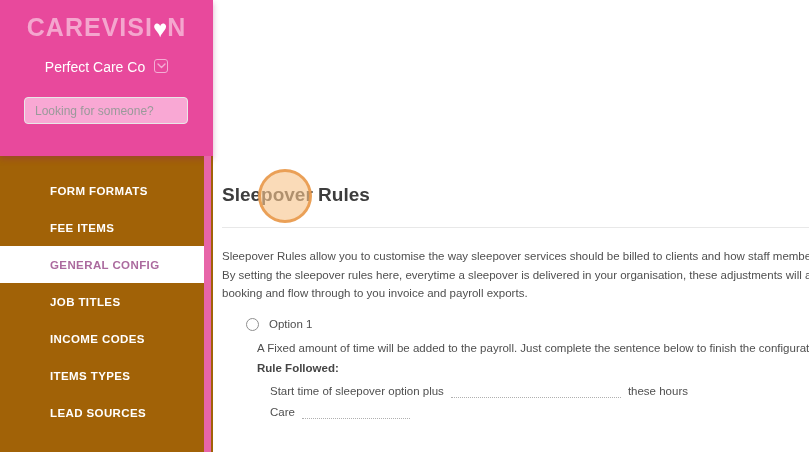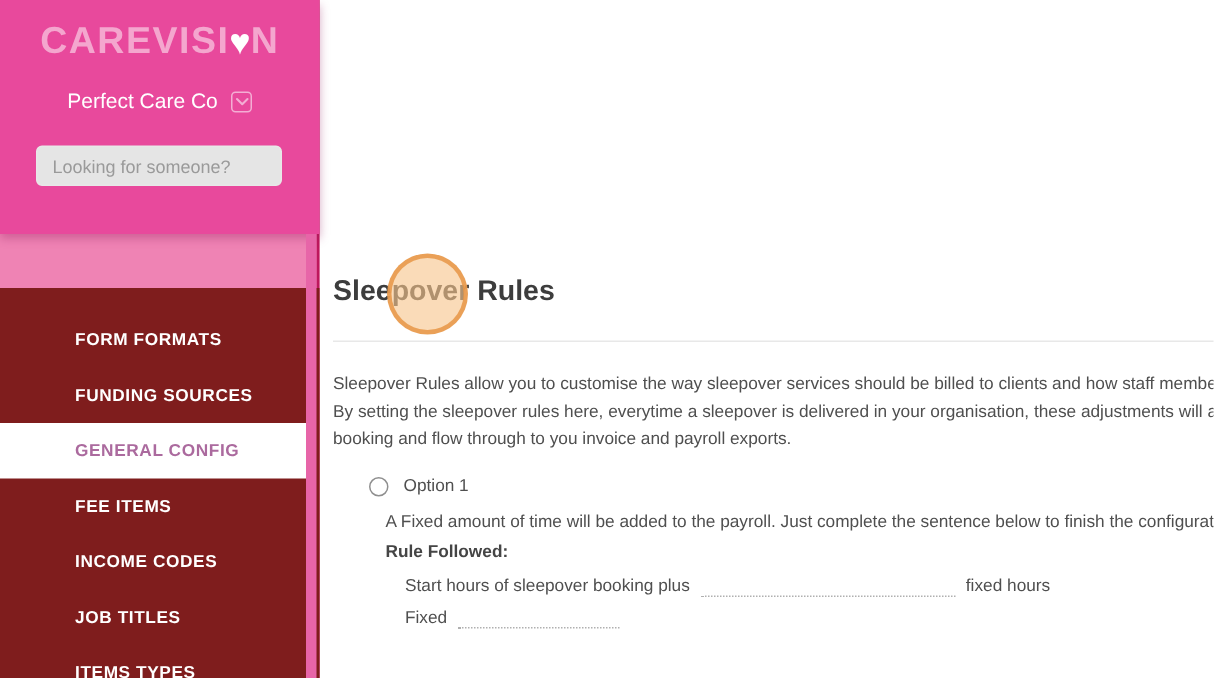--- a/index.html
+++ b/index.html
@@ -8,21 +8,21 @@
     position:relative;
     overflow:hidden;
     background:#ffffff;
     font-family:"Liberation Sans", sans-serif;
   }
 
   
   .sidebar {
     position:absolute; left:0; top:0; bottom:0; width:213px;
     background:#ef83b4;
-    border-right:2px solid #be185d;
+    border-right:2px solid #0f172a;
     z-index:5;
   }
   .sidebar-top {
     position:absolute; left:0; top:0; width:213px; height:156px;
     background:#e8499c;
     box-shadow:0 3px 6px rgba(150,30,95,0.35);
     z-index:3;
   }
   .logo {
     position:absolute; top:11px; left:0; width:100%;
@@ -33,49 +33,48 @@
     white-space:nowrap;
   }
   .logo .heart {
     color:#ffffff;
     font-size:24px;
     vertical-align:-1px;
     letter-spacing:0;
   }
   .org-row {
     position:absolute; top:59px; left:0; width:100%;
-    display:flex; justify-content:center; align-items:flex-end; gap:9px;
+    display:flex; justify-content:center; align-items:flex-start; gap:9px;
     color:#ffffff; font-size:14px;
     cursor:pointer;
   }
   .chev {
     width:14px; height:14px;
     border:1px solid #f3aed4;
     border-radius:3px;
     display:inline-flex; align-items:center; justify-content:center;
   }
   .chev svg { display:block; }
   .search {
     position:absolute; top:97px; left:24px;
     width:164px; height:27px;
     border:1px solid #e8e8e8; border-radius:4px;
-    background:#e5e5e5;
+    background:#f9a8d4;
     padding:0 10px;
     font-family:"Liberation Sans", sans-serif;
     font-size:12px; color:#555555;
     outline:none;
   }
   .search::placeholder { color:#9a9a9a; }
 
   .nav {
     position:absolute; left:0; top:156px; bottom:0; width:213px;
-    background:#7f1d1d;
+    background:#a16207;
     padding-top:16px;
     overflow:hidden;
-    margin-top:36px;
   }
   .nav-item {
     height:37px;
     display:flex; align-items:center;
     padding-left:50px;
     color:#ffffff;
     font-size:11.5px; font-weight:600; letter-spacing:0.4px;
     cursor:pointer;
     white-space:nowrap;
   }
@@ -181,33 +180,30 @@
       </span>
     </div>
     <input class="search" type="text" placeholder="Looking for someone?" style="">
   </div>
 
   <nav class="nav">
     <div class="nav-item">
         <span>FORM FORMATS</span>
       </div>
     <div class="nav-item">
-        <span>FUNDING SOURCES</span>
+        <span>FEE ITEMS</span>
       </div>
     <div class="nav-item active">
         <span>GENERAL CONFIG</span>
       </div>
     <div class="nav-item">
-        <span>FEE ITEMS</span>
+        <span>JOB TITLES</span>
       </div>
     <div class="nav-item">
         <span>INCOME CODES</span>
-      </div>
-    <div class="nav-item">
-        <span>JOB TITLES</span>
       </div>
     <div class="nav-item">
         <span>ITEMS TYPES</span>
       </div>
     <div class="nav-item">
         <span>LEAD SOURCES</span>
       </div>
   </nav>
 
   <div class="scrollbar-thumb"></div>
@@ -224,24 +220,24 @@
   <div class="radio-row">
     <span class="radio"></span>
     <span class="radio-label">Option 1</span>
   </div>
 
   <p class="opt-desc">A Fixed amount of time will be added to the payroll. Just complete the sentence below to finish the configuration of this option.</p>
 
   <p class="rule-heading">Rule Followed:</p>
 
   <div class="rule-line r1">
-    <span>Start hours of sleepover booking plus</span>
+    <span>Start time of sleepover option plus</span>
     <input class="dotted w1" type="text" value="" style="">
-    <span>fixed hours</span>
+    <span>these hours</span>
   </div>
 
   <div class="rule-line r2">
-    <span>Fixed</span>
+    <span>Care</span>
     <input class="dotted w2" type="text" value="" style="">
   </div>
 </div>
 
 <div class="click-highlight"></div>
 
 </body></html>

